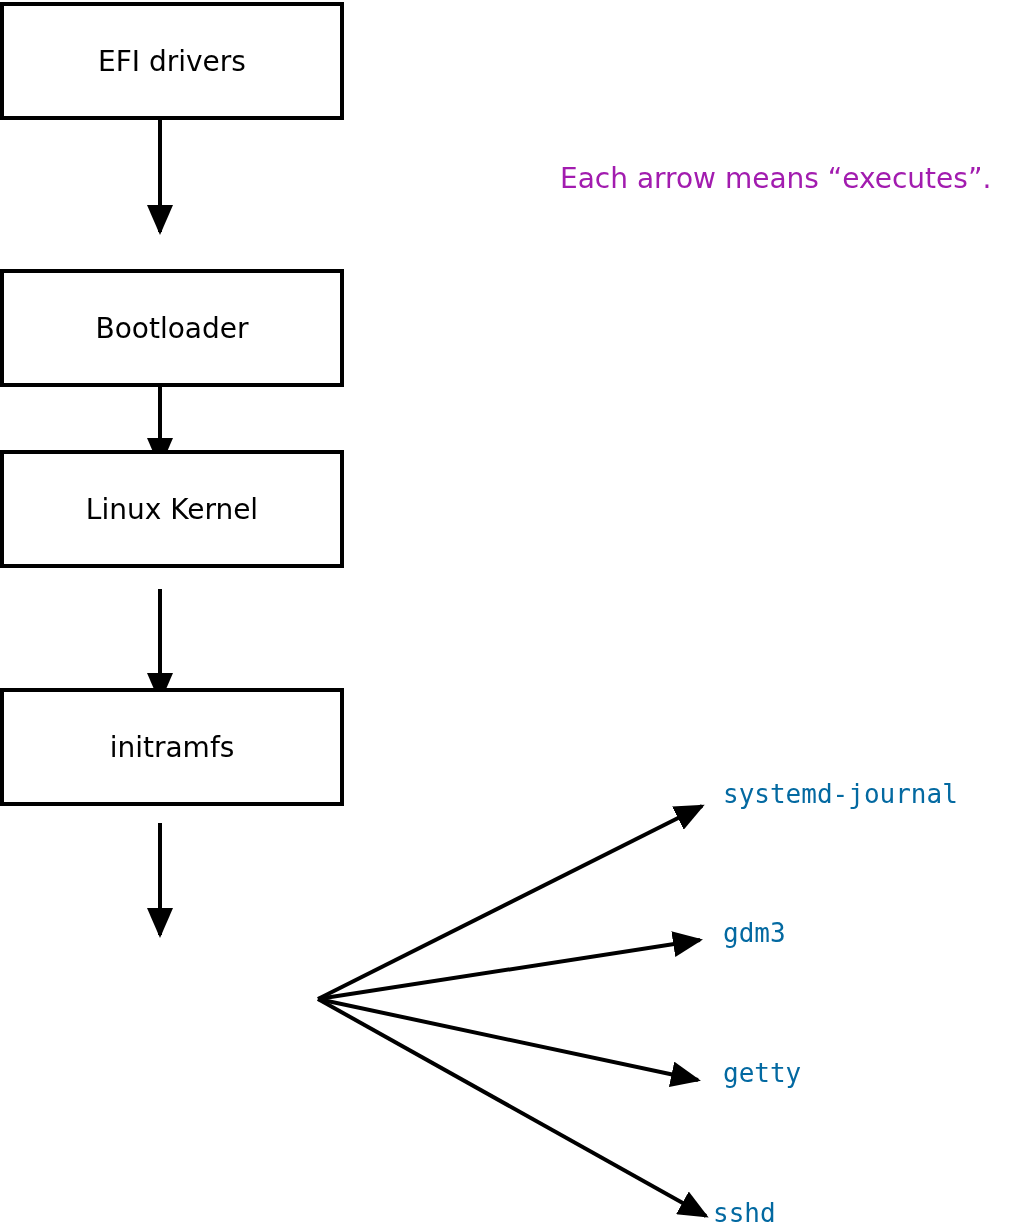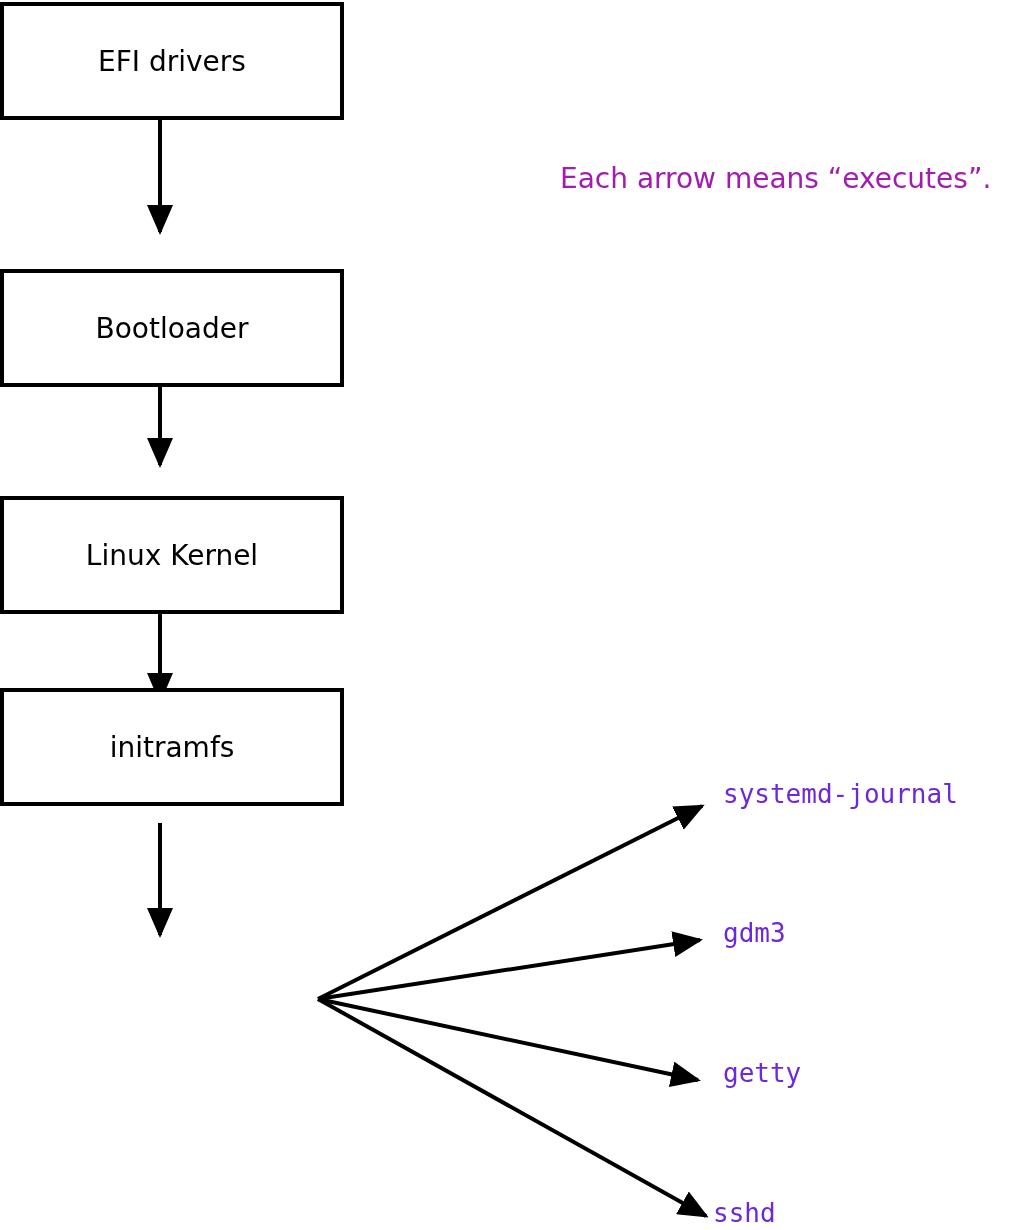--- a/index.html
+++ b/index.html
@@ -28,36 +28,36 @@
     border: 4px solid #000000;
     background: #ffffff;
     display: flex;
     align-items: center;
     justify-content: center;
     font-size: 28px;
     color: #000000;
   }
   .node-efi        { top: 2px; }
   .node-bootloader { top: 237px; margin-top: 32px; }
-  .node-kernel     { top: 496px; }
+  .node-kernel     { top: 450px; }
   .node-initramfs  { top: 688px; }
   .node-systemd    { top: 940px; }
   .annotation {
     position: absolute;
     left: 560px;
     top: 162px;
     font-size: 28px;
     color: #a21caf;
     white-space: nowrap;
   }
   .target-label {
     position: absolute;
     font-family: "DejaVu Sans Mono", monospace;
     font-size: 26px;
-    color: #6d28d9;
+    color: #0369a1;
     white-space: nowrap;
   }
   .target-journal { left: 723px; top: 779px; }
   .target-gdm3    { left: 723px; top: 918px; }
   .target-getty   { left: 723px; top: 1058px; }
   .target-sshd    { left: 713px; top: 1198px; }
 </style>
 </head>
 <body>
 

